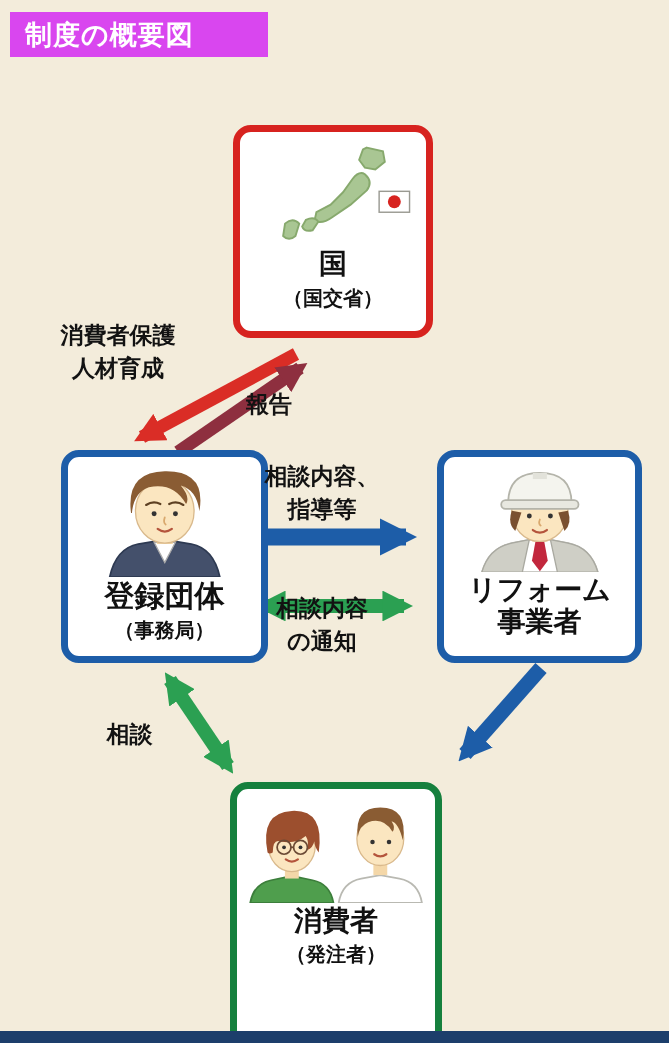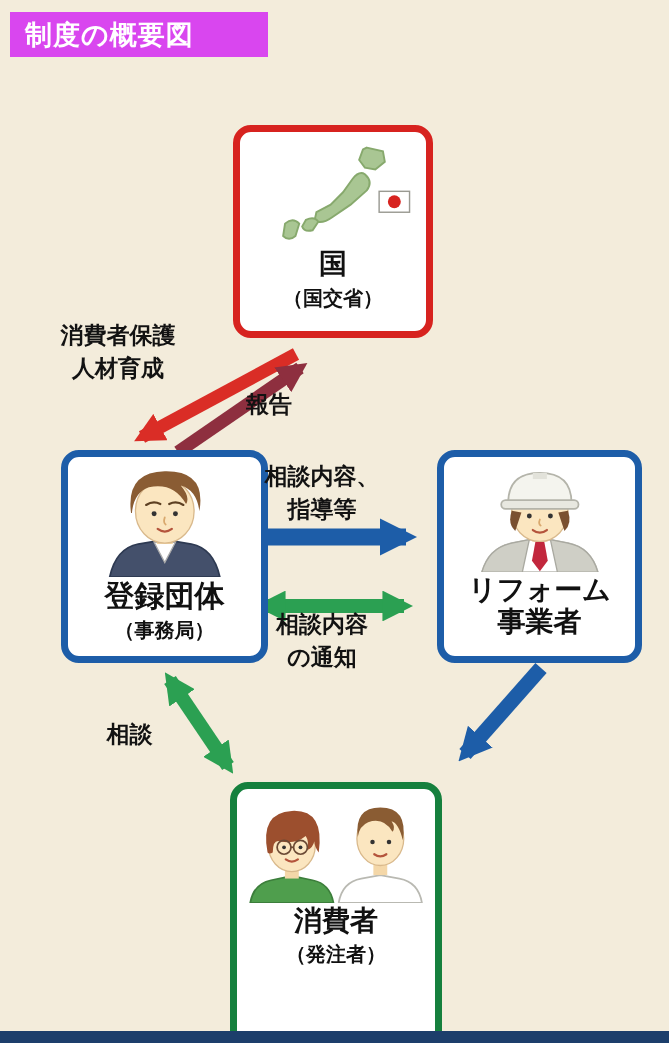--- a/index.html
+++ b/index.html
@@ -32,21 +32,21 @@
   
   #edges { position:absolute; left:0; top:0; width:669px; height:1043px; z-index:1; pointer-events:none; }
   
   .arrow-label {
     position:absolute; font-size:23px; font-weight:600; color:#121212;
     text-align:center; line-height:1.42; z-index:3; white-space:nowrap;
   }
   #lbl-protection   { left:8px;   top:320px; width:220px;font-family:Liberation Serif, serif; }
   #lbl-report       { left:203px; top:388px; width:132px; }
   #lbl-hr           { left:228px; top:460px; width:188px; }
-  #lbl-notice       { left:233px; top:608px; width:178px; }
+  #lbl-notice       { left:233px; top:592px; width:178px; }
   #lbl-construction { left:448px; top:682px; width:205px; }
   #lbl-consult      { left:72px;  top:718px; width:115px;text-align:center; }
   
   .bottom-bar {
     position:absolute; left:0; bottom:0; width:100%; height:12px;
     background:#1c3e6b; z-index:4;
   }
 </style>
 </head>
 <body>

